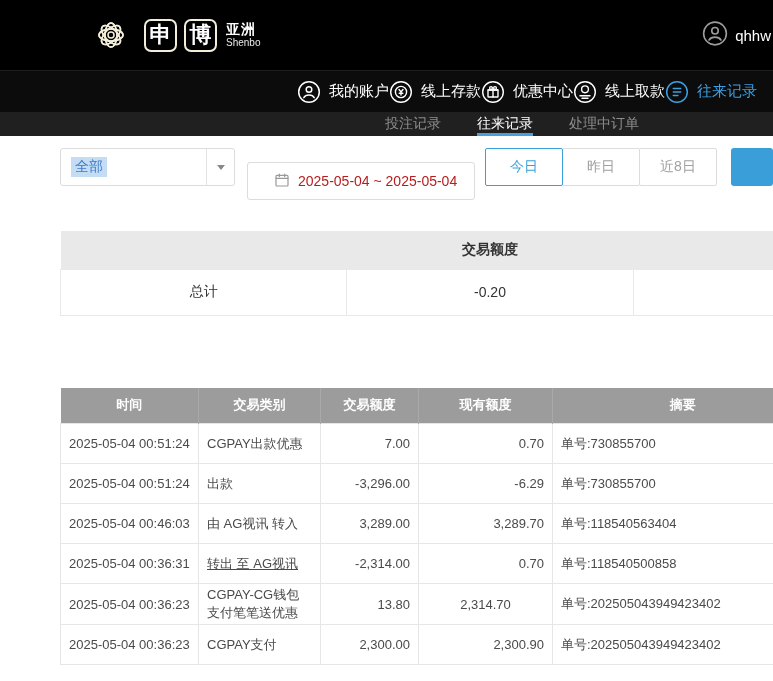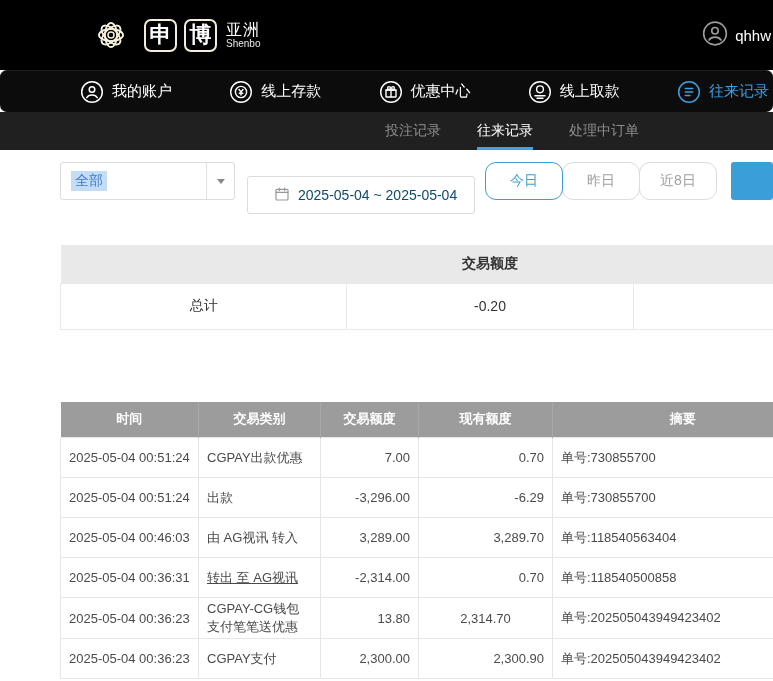--- a/index.html
+++ b/index.html
@@ -6,50 +6,50 @@
   html,body { background:#fff; font-family:"Liberation Sans", sans-serif; }
   .page { position:relative; width:773px; height:681px; overflow:hidden; background:#fff; }
 
   
   .topbar { height:70px; background:#000; display:flex; align-items:center; padding-left:85px; position:relative; }
   .logo { display:flex; align-items:center; gap:7px; cursor:pointer; }
   .logo-flower svg { display:block; }
   .logo-box { display:inline-flex; align-items:center; justify-content:center; width:33px; height:33px;
               border:2px solid #f3eeda; border-radius:7px; font-size:22px; font-weight:bold; color:#fff; }
   .logo-sub { color:#fff; line-height:1.1; margin-left:2px; }
-  .logo-sub .cn { font-size:16px; font-weight:normal; letter-spacing:1px; }
+  .logo-sub .cn { font-size:14px; font-weight:bold; letter-spacing:1px; }
   .logo-sub .en { font-size:10px; color:#e8e8e8; }
   .account { position:absolute; right:2px; top:50%; transform:translateY(-50%);
              display:flex; align-items:center; gap:7px; color:#fff; font-size:15px; cursor:pointer; white-space:nowrap; }
 
   
   .mainnav { height:42px; background:#0c0c0c; border-top:1px solid #1e1e1e;
-             display:flex; align-items:center; justify-content:space-between; padding:0 4px 0 80px;border-radius:7px; }
+             display:flex; align-items:center; justify-content:flex-end; padding:0 16px 0 80px; }
   .nav-item { display:flex; align-items:center; gap:8px; color:#fff; font-size:15px; cursor:pointer; white-space:nowrap; }
   .nav-item.active { color:#3d9ee0; }
   .nav-icon svg { display:block; }
 
   
-  .subnav { height:38px; background:#202020; display:flex; align-items:stretch; gap:36px; padding-left:385px; }
+  .subnav { height:24px; background:#202020; display:flex; align-items:stretch; gap:36px; padding-left:385px; }
   .tab { color:#8d8d8d; font-size:14px; display:flex; align-items:center; position:relative; white-space:nowrap; cursor:pointer; }
   .tab.active { color:#fff; }
   .tab.active:after { content:""; position:absolute; left:0; right:0; bottom:0; height:3px; background:#4a9ed9; }
 
   
   .filters { display:flex; align-items:center; margin:12px 0 0 60px; height:38px; }
   .select { width:198px; height:38px; border:1px solid #dcdcdc; border-radius:3px; display:flex; align-items:center; background:#fff; cursor:pointer; }
   .select-value { margin-left:10px; background:#c5ddf4; color:#3d7cc9; font-size:14px; padding:1px 4px; }
   .select-caret-zone { margin-left:auto; width:28px; align-self:stretch; border-left:1px solid #e2e2e2;
                        display:flex; align-items:center; justify-content:center; }
   .caret { width:0; height:0; border-left:4.5px solid transparent; border-right:4.5px solid transparent; border-top:5.5px solid #888; }
   .datebox { width:228px; height:38px; border:1px solid #dcdcdc; border-radius:3px; display:flex; align-items:center; gap:8px;
-             padding:0 26px; margin-left:12px; color:#0c4a6e; font-size:14px; cursor:pointer; white-space:nowrap;margin-top:28px; }
+             padding:0 26px; margin-left:12px; color:#b91c1c; font-size:14px; cursor:pointer; white-space:nowrap;margin-top:28px; }
   .btn-group { display:flex; margin-left:10px; }
   .btn { width:78px; height:38px; border:1px solid #dcdcdc; background:#fff; color:#a0a0a0; font-size:14px;
-         border-radius:11px; cursor:pointer; font-family:"Liberation Sans", sans-serif; }
+         border-radius:2px; cursor:pointer; font-family:"Liberation Sans", sans-serif; }
   .btn + .btn { margin-left:-1px; }
   .btn.primary-outline { border-color:#3a9fd8; color:#3a9fd8; position:relative; z-index:1; }
   .search-btn { margin-left:14px; width:42px; height:38px; background:#3a9fd8; border:none; border-radius:3px; cursor:pointer; flex:none; }
 
   
   .summary { margin:45px 0 0 60px; border-collapse:collapse; table-layout:fixed; width:860px; }
   .summary th { background:#e9e9e9; height:38px; font-weight:bold; color:#333; font-size:14px; }
   .summary td { height:46px; text-align:center; border:1px solid #e9e9e9; color:#333; font-size:14px; }
 
   

